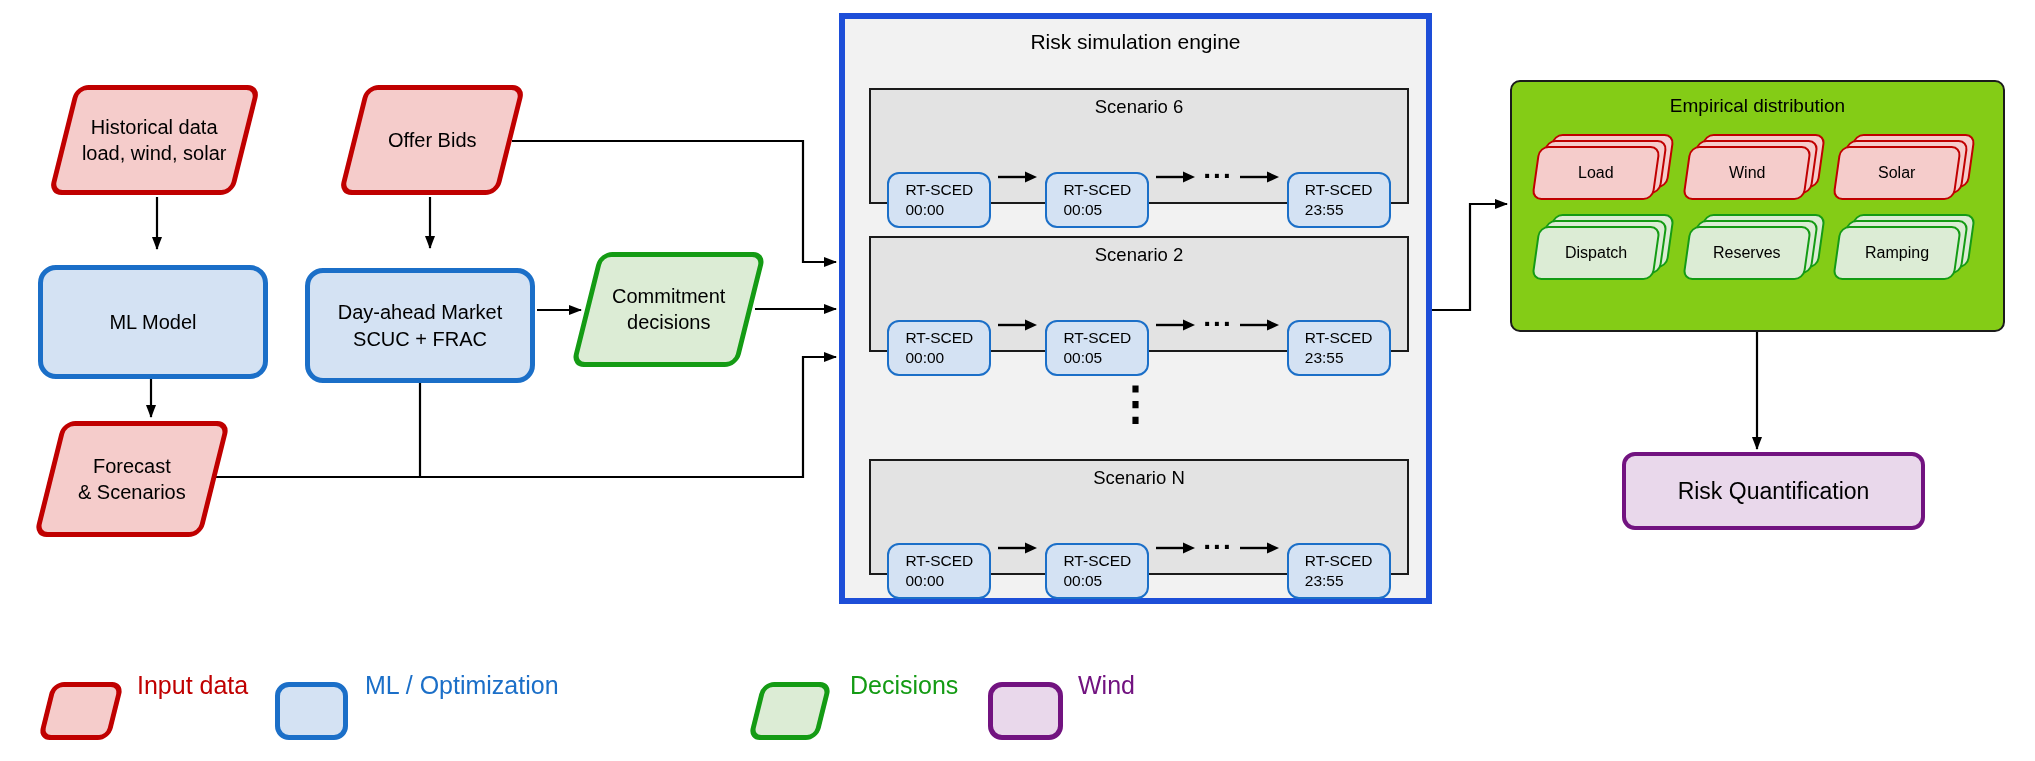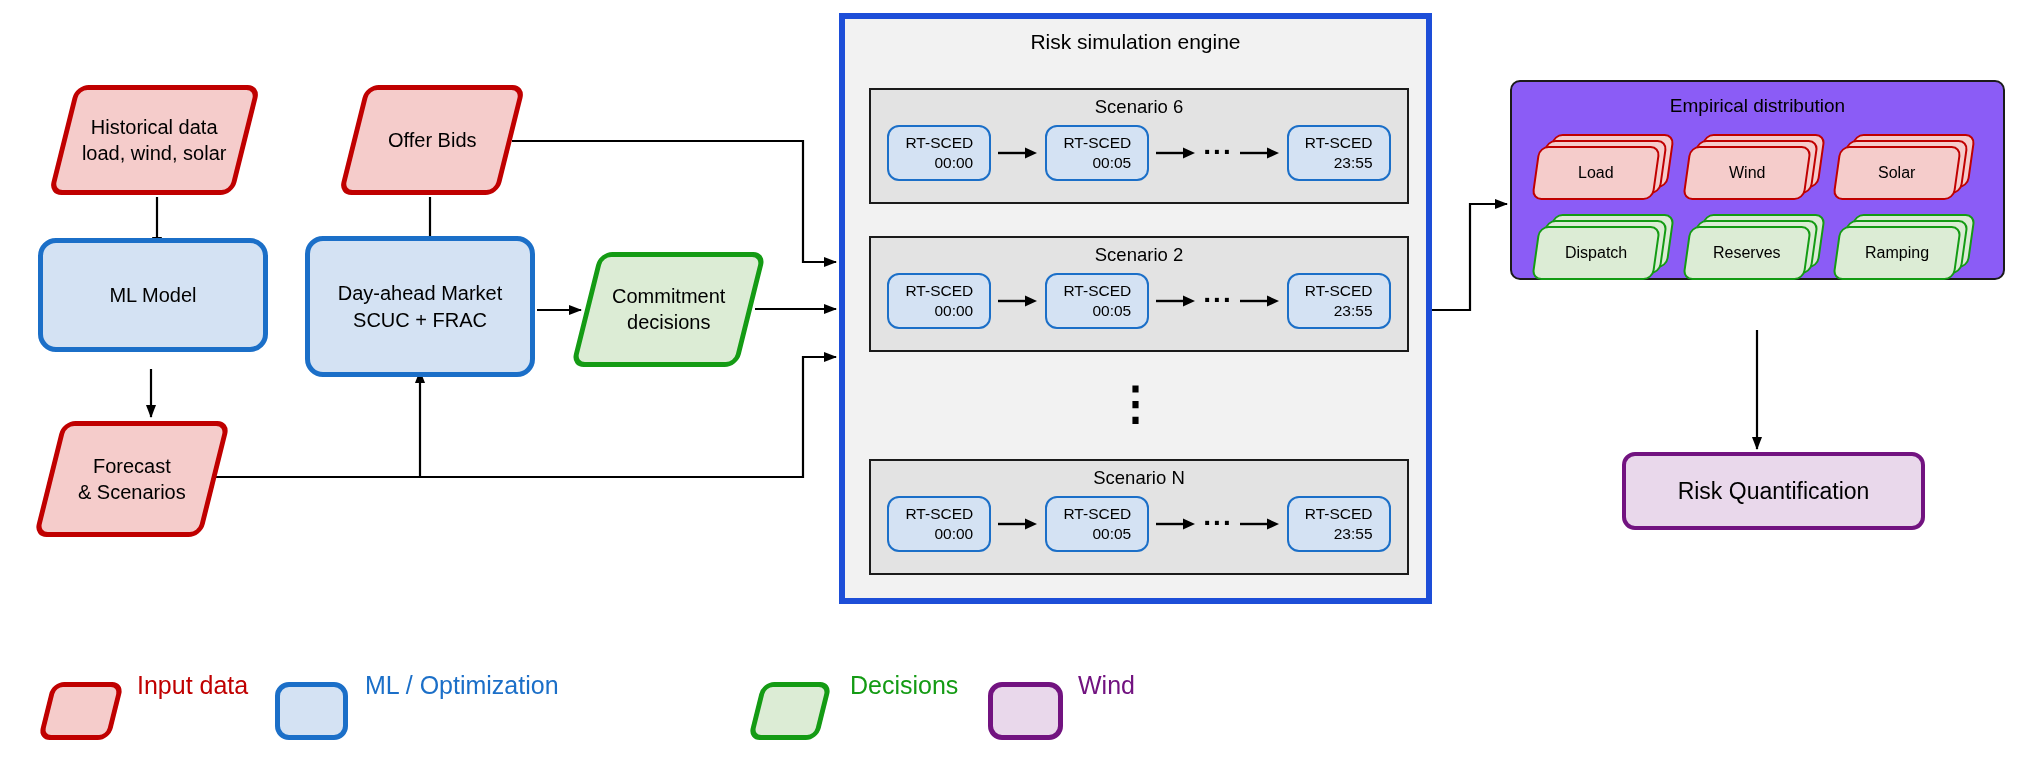--- a/index.html
+++ b/index.html
@@ -33,34 +33,34 @@
   .scenario{
     position:absolute;left:24px;width:540px;height:116px;box-sizing:border-box;
     background:#e3e3e3;border:2px solid #1b1b1b;
   }
   .sc-title{text-align:center;font-size:18.5px;padding-top:6px;}
   .sc-row{display:flex;align-items:center;justify-content:center;gap:7px;margin-top:7px;}
   .step{
     width:104px;height:56px;box-sizing:border-box;flex:0 0 auto;
     display:flex;align-items:center;justify-content:center;
     border:2.4px solid var(--ml-blue,#1b6fc8);background:var(--ml-blue-fill,#d4e2f3);
-    border-radius:12px;font-size:15.5px;line-height:1.28;text-align:right;white-space:pre-line;
+    border-radius:12px;font-size:15.5px;line-height:1.28;text-align:left;white-space:pre-line;margin-top:47px;
   }
   .harrow{flex:0 0 auto;}
   .hdots{font-size:28px;font-weight:bold;letter-spacing:2px;transform:translateY(-8px);flex:0 0 auto;}
   .vdots{
     position:absolute;left:0;top:352px;width:100%;height:64px;
     display:flex;align-items:center;justify-content:center;
     font-size:46px;font-weight:bold;line-height:1;
   }
 
   
   .empirical{
-    position:absolute;left:1510px;top:80px;width:495px;height:200px;box-sizing:border-box;
-    background:#8b5cf6;border:2.4px solid #1b1b1b;border-radius:10px;
+    position:absolute;left:1510px;top:80px;width:495px;height:252px;box-sizing:border-box;
+    background:#84cc16;border:2.4px solid #1b1b1b;border-radius:10px;
   }
   .emp-title{text-align:center;font-size:19px;padding-top:13px;}
   .emp-row{display:flex;justify-content:space-between;padding:0 22px;margin-top:12px;}
   .emp-row.first{margin-top:17px;}
   .stack{position:relative;width:146px;height:68px;flex:0 0 auto;}
   .card{
     position:absolute;width:122px;height:54px;box-sizing:border-box;
     transform:skewX(-8deg);border-radius:10px;border:2.6px solid;
   }
   .card.back{left:15px;top:0;}
@@ -108,25 +108,25 @@
 
   <div class="node para red-node" style="left:62px;top:85px;width:185px;height:110px">
     <span class="lbl">Historical data
 load, wind, solar</span>
   </div>
 
   <div class="node para red-node" style="left:352px;top:85px;width:160px;height:110px">
     <span class="lbl">Offer Bids</span>
   </div>
 
-  <div class="node rect blue-node" style="left:38px;top:238px;width:230px;height:114px">
+  <div class="node rect blue-node" style="left:38px;top:265px;width:230px;height:114px">
     <span class="lbl">ML Model</span>
   </div>
 
-  <div class="node rect blue-node" style="left:305px;top:236px;width:230px;height:141px">
+  <div class="node rect blue-node" style="left:305px;top:268px;width:230px;height:115px">
     <span class="lbl">Day-ahead Market
 SCUC + FRAC</span>
   </div>
 
   <div class="node para green-node" style="left:585px;top:252px;width:167px;height:115px">
     <span class="lbl">Commitment
 decisions</span>
   </div>
 
   <div class="node para red-node" style="left:48px;top:421px;width:168px;height:116px">

